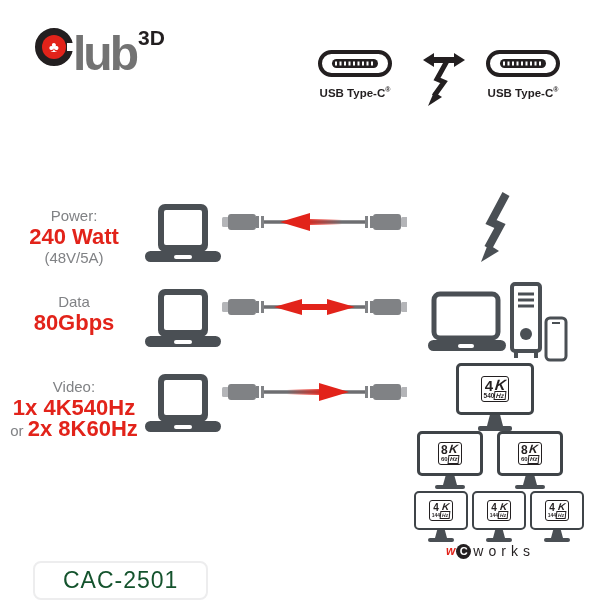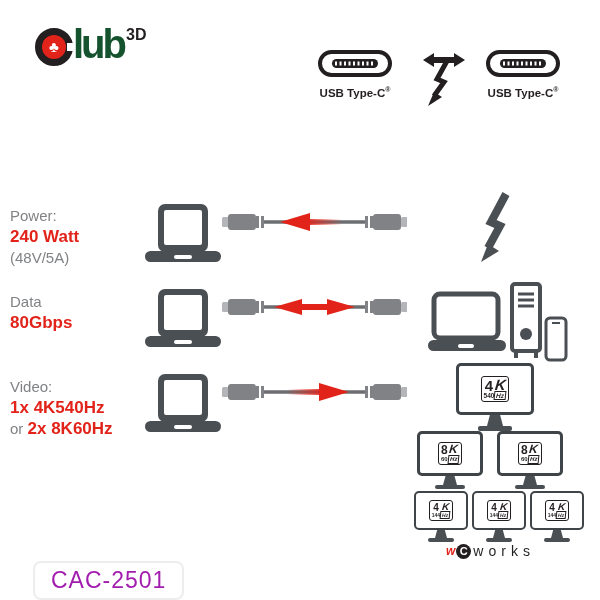--- a/index.html
+++ b/index.html
@@ -6,34 +6,34 @@
   #stage{position:relative;width:600px;height:600px;background:#fff;overflow:hidden;
          font-family:"Liberation Sans",sans-serif;color:#231f20;}
 
   
   .logo{position:absolute;left:35px;top:22px;display:flex;align-items:flex-start;}
   .logo-c{position:relative;width:38px;height:38px;margin-top:6px;}
   .logo-c .ring{position:absolute;inset:0;border:8px solid #231f20;border-radius:50%;box-sizing:border-box;}
   .logo-c .gap{position:absolute;right:-2px;top:15px;width:8px;height:8px;background:#fff;}
   .logo-c .dot{position:absolute;left:7px;top:7px;width:24px;height:24px;border-radius:50%;
                background:#e2231a;color:#fff;font-size:15px;line-height:24px;text-align:center;}
-  .logo-text{font-size:40px;font-weight:800;letter-spacing:-3px;line-height:44px;color:#14532d;}
-  .logo-sup{font-size:16px;font-weight:800;margin-top:4px;margin-left:2px;}
+  .logo-text{font-size:48px;font-weight:800;letter-spacing:-3px;line-height:44px;color:#737373;margin-top:10px;}
+  .logo-sup{font-size:21px;font-weight:800;margin-top:4px;margin-left:2px;}
 
   
   .usb-group{position:absolute;top:50px;width:78px;text-align:center;}
   .usb-label{font-size:11.5px;font-weight:bold;margin-top:5px;white-space:nowrap;}
   .usb-label sup{font-size:7px;}
 
   
   .title{position:absolute;left:32px;top:108px;font-size:32px;color:#6d6e71;letter-spacing:0;}
 
   
-  .rowtext{position:absolute;width:128px;text-align:left;font-size:15px;color:#808285;line-height:21px;}
-  .rowtext .red{color:#e2231a;font-weight:bold;font-size:17px;}
+  .rowtext{position:absolute;width:128px;text-align:center;font-size:15px;color:#808285;line-height:21px;}
+  .rowtext .red{color:#e2231a;font-weight:bold;font-size:22px;}
   .rowtext .gray{color:#808285;}
 
   
   .mon{position:absolute;}
   .mon .screen{position:relative;background:#fff;border:3px solid #3f4448;border-radius:5px;
                display:flex;align-items:center;justify-content:center;box-sizing:border-box;}
   .mon .stand{margin:0 auto;background:#4a4f54;clip-path:polygon(18% 0,82% 0,100% 100%,0 100%);}
   .mon .base{margin:0 auto;background:#4a4f54;border-radius:2px;}
 
   .badge{display:flex;align-items:stretch;border:1.5px solid #231f20;border-radius:3px;
@@ -48,21 +48,21 @@
   .badge-sm .b-num,.badge-sm .b-k{font-size:10px;line-height:9px;}
   .badge-sm .b-rate,.badge-sm .b-hz{font-size:5px;line-height:6px;}
 
   
   .wconnect{position:absolute;left:446px;top:543px;display:flex;align-items:center;font-size:14px;}
   .wc-w{color:#e2231a;font-weight:bold;font-style:italic;font-size:12px;margin-right:1px;}
   .wc-c{display:inline-block;width:15px;height:15px;border-radius:50%;background:#231f20;color:#fff;
         font-size:11px;font-weight:bold;line-height:15px;text-align:center;}
   .wc-rest{letter-spacing:5px;color:#231f20;margin-left:2px;}
   .product{position:absolute;left:33px;top:561px;border:2px solid #ededee;border-radius:8px;
-           padding:4px 16px;font-size:23px;color:#a21caf;letter-spacing:1px;}
+           padding:4px 28px;font-size:23px;color:#14532d;letter-spacing:1px;}
 </style>
 </head>
 <body>
 
 <div id="stage">
 
   <div class="logo">
     <span class="logo-c">
       <span class="ring"></span>
         <span class="gap"></span>

